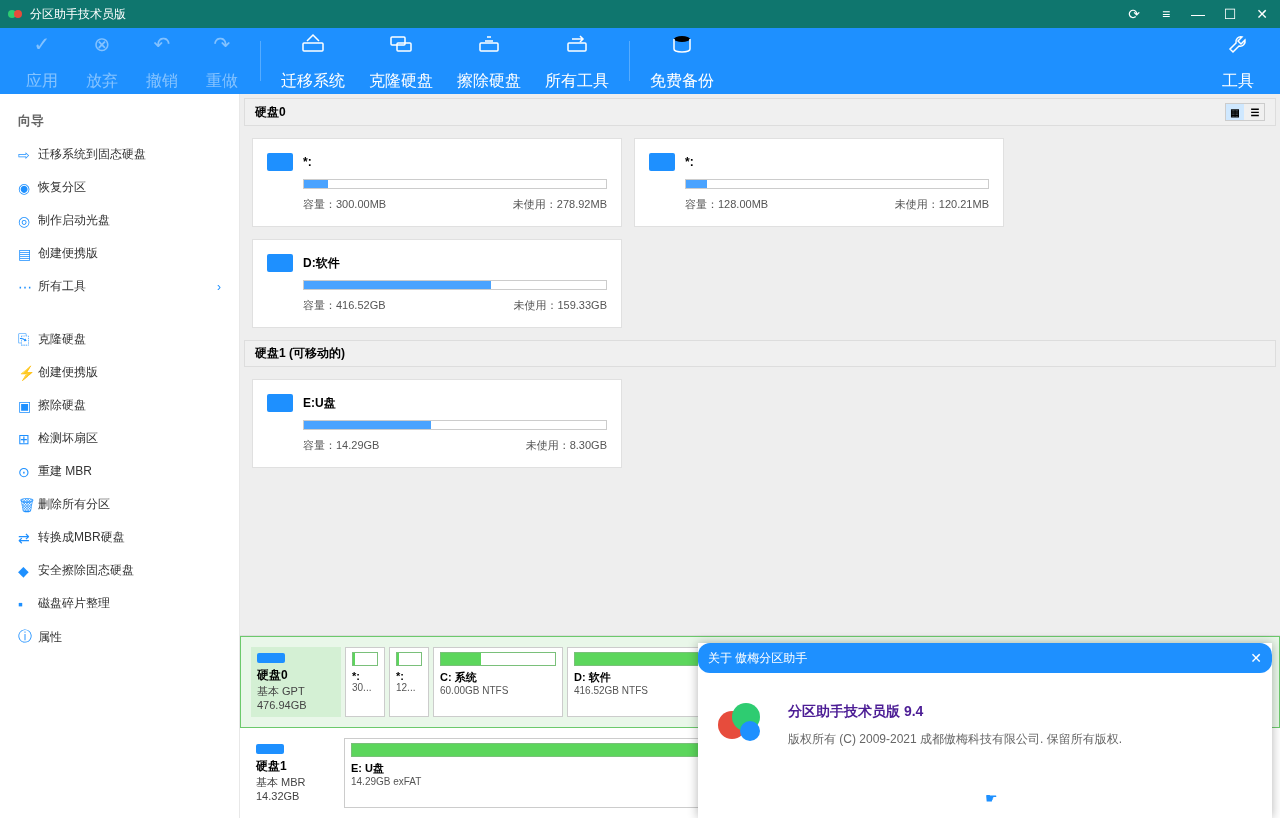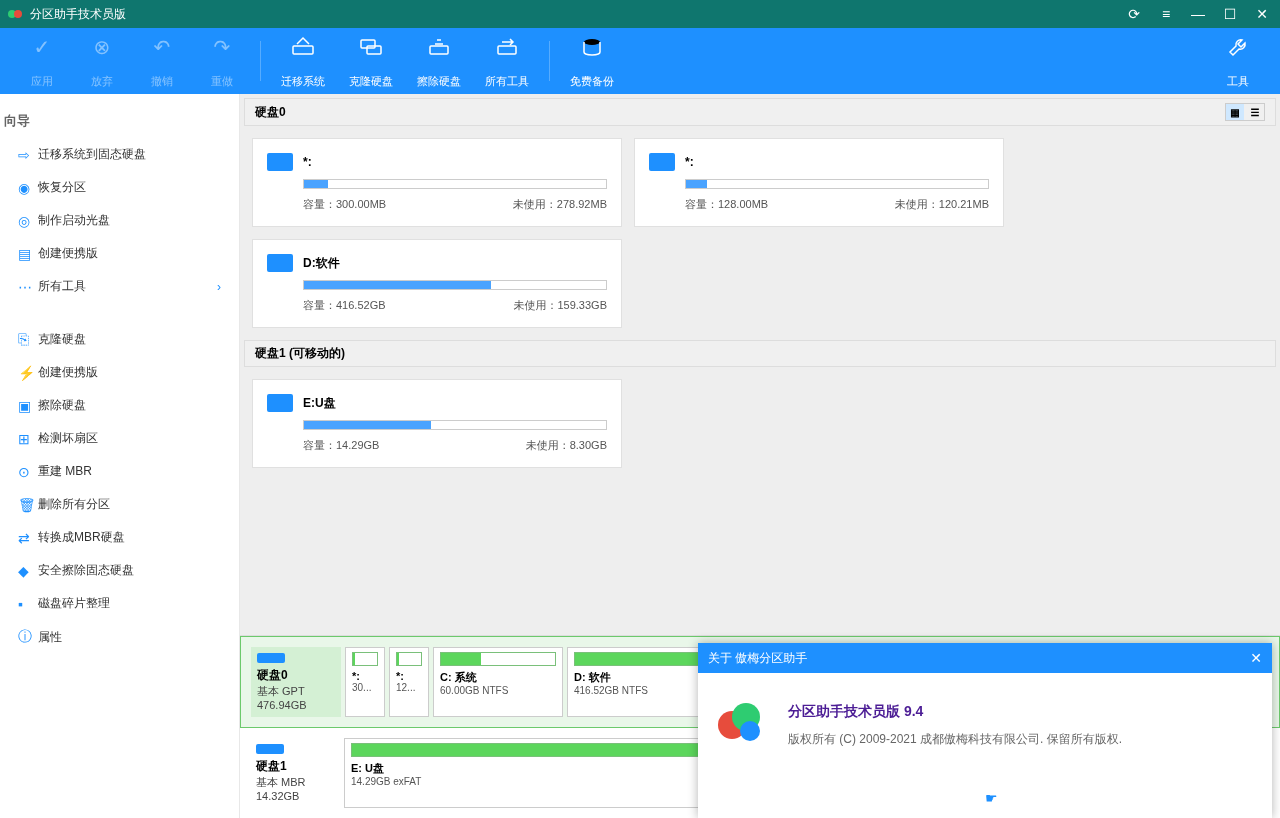--- a/index.html
+++ b/index.html
@@ -10,28 +10,28 @@
 .logo::before { content: ''; position: absolute; width: 8px; height: 8px; background: #2ecc71; border-radius: 50%; left: 0; top: 4px; }
 .logo::after { content: ''; position: absolute; width: 8px; height: 8px; background: #e74c3c; border-radius: 50%; left: 6px; top: 4px; }
 .title-text { font-size: 12px; }
 .title-controls { margin-left: auto; display: flex; gap: 12px; }
 .title-controls span { width: 20px; text-align: center; cursor: pointer; font-size: 14px; }
 
 .toolbar { height: 66px; background: #1e90ff; display: flex; align-items: center; padding: 0 12px; }
 .tool-btn { display: flex; flex-direction: column; align-items: center; justify-content: center; min-width: 60px; padding: 4px 12px; color: #fff; cursor: pointer; }
 .tool-btn.disabled { opacity: 0.45; }
 .tool-btn .icon { height: 26px; display: flex; align-items: center; justify-content: center; font-size: 20px; }
-.tool-btn .label { font-size: 11px; margin-top: 14px; }
+.tool-btn .label { font-size: 16px; margin-top: 14px; }
 .tool-sep { width: 1px; height: 40px; background: rgba(255,255,255,0.25); margin: 0 8px; }
 .tool-right { margin-left: auto; }
 
 .main { display: flex; height: calc(818px - 94px); }
 .sidebar { width: 240px; background: #fff; border-right: 1px solid #e8e8e8; overflow-y: auto; }
 .side-section { padding: 10px 0; }
-.side-header { padding: 8px 4px; color: #666; font-size: 13px; font-weight: bold; }
+.side-header { padding: 8px 18px; color: #666; font-size: 13px; font-weight: bold; }
 .side-item { display: flex; align-items: center; padding: 8px 18px; font-size: 12px; color: #333; cursor: pointer; }
 .side-item .si-icon { width: 20px; color: #1e90ff; font-size: 14px; }
 .side-item .si-label { flex: 1; }
 .side-item .si-arrow { color: #1e90ff; font-size: 12px; }
 
 .content { flex: 1; background: #eeeeee; display: flex; flex-direction: column; overflow: hidden; }
 .disk-list { flex: 1; overflow-y: auto; padding: 4px; }
 .disk-header { background: #f0f0f0; border: 1px solid #ddd; padding: 4px 10px; font-size: 12px; font-weight: bold; display: flex; align-items: center; }
 .view-toggle { margin-left: auto; display: flex; gap: 2px; border: 1px solid #ccc; }
 .view-toggle span { width: 18px; height: 16px; display: flex; align-items: center; justify-content: center; font-size: 10px; }
@@ -56,21 +56,21 @@
 .disk-label .dl-name { font-size: 12px; font-weight: bold; }
 .disk-label .dl-sub { font-size: 11px; color: #444; }
 .map-parts { flex: 1; display: flex; gap: 4px; }
 .map-part { border: 1px solid #ccc; background: #fff; padding: 4px 6px; overflow: hidden; }
 .map-bar { height: 14px; border: 1px solid #7ac07a; background: #fff; margin-bottom: 4px; position: relative; }
 .map-bar-fill { height: 100%; background: #5cd65c; }
 .map-name { font-size: 11px; font-weight: bold; white-space: nowrap; text-overflow: ellipsis; overflow: hidden; }
 .map-size { font-size: 10px; color: #555; white-space: nowrap; }
 
 .about-dialog { position: absolute; left: 698px; top: 643px; width: 574px; height: 175px; background: #fff; box-shadow: 0 0 10px rgba(0,0,0,0.3); z-index: 100; }
-.about-title { height: 30px; background: #1e90ff; color: #fff; display: flex; align-items: center; padding: 0 10px; font-size: 12px; }
+.about-title { height: 30px; background: #1e90ff; color: #fff; display: flex; align-items: center; padding: 0 10px; font-size: 12px; border-radius: 12px; }
 .about-close { margin-left: auto; cursor: pointer; font-size: 14px; }
 .about-body { padding: 30px 20px; display: flex; gap: 20px; align-items: flex-start; }
 .about-logo { width: 50px; height: 50px; position: relative; }
 .about-logo .alg { position: absolute; width: 28px; height: 28px; border-radius: 50%; }
 .about-logo .a1 { background: #e74c3c; left: 0; top: 8px; }
 .about-logo .a2 { background: #2ecc71; left: 14px; top: 0; }
 .about-logo .a3 { background: #1e90ff; left: 22px; top: 18px; width: 20px; height: 20px; }
 .about-text .at1 { font-size: 14px; font-weight: bold; color: #4c1d95; margin-bottom: 10px; }
 .about-text .at2 { font-size: 12px; color: #666; }
 .about-fb { position: absolute; bottom: 12px; left: 50%; color: #1e90ff; font-size: 14px; }

